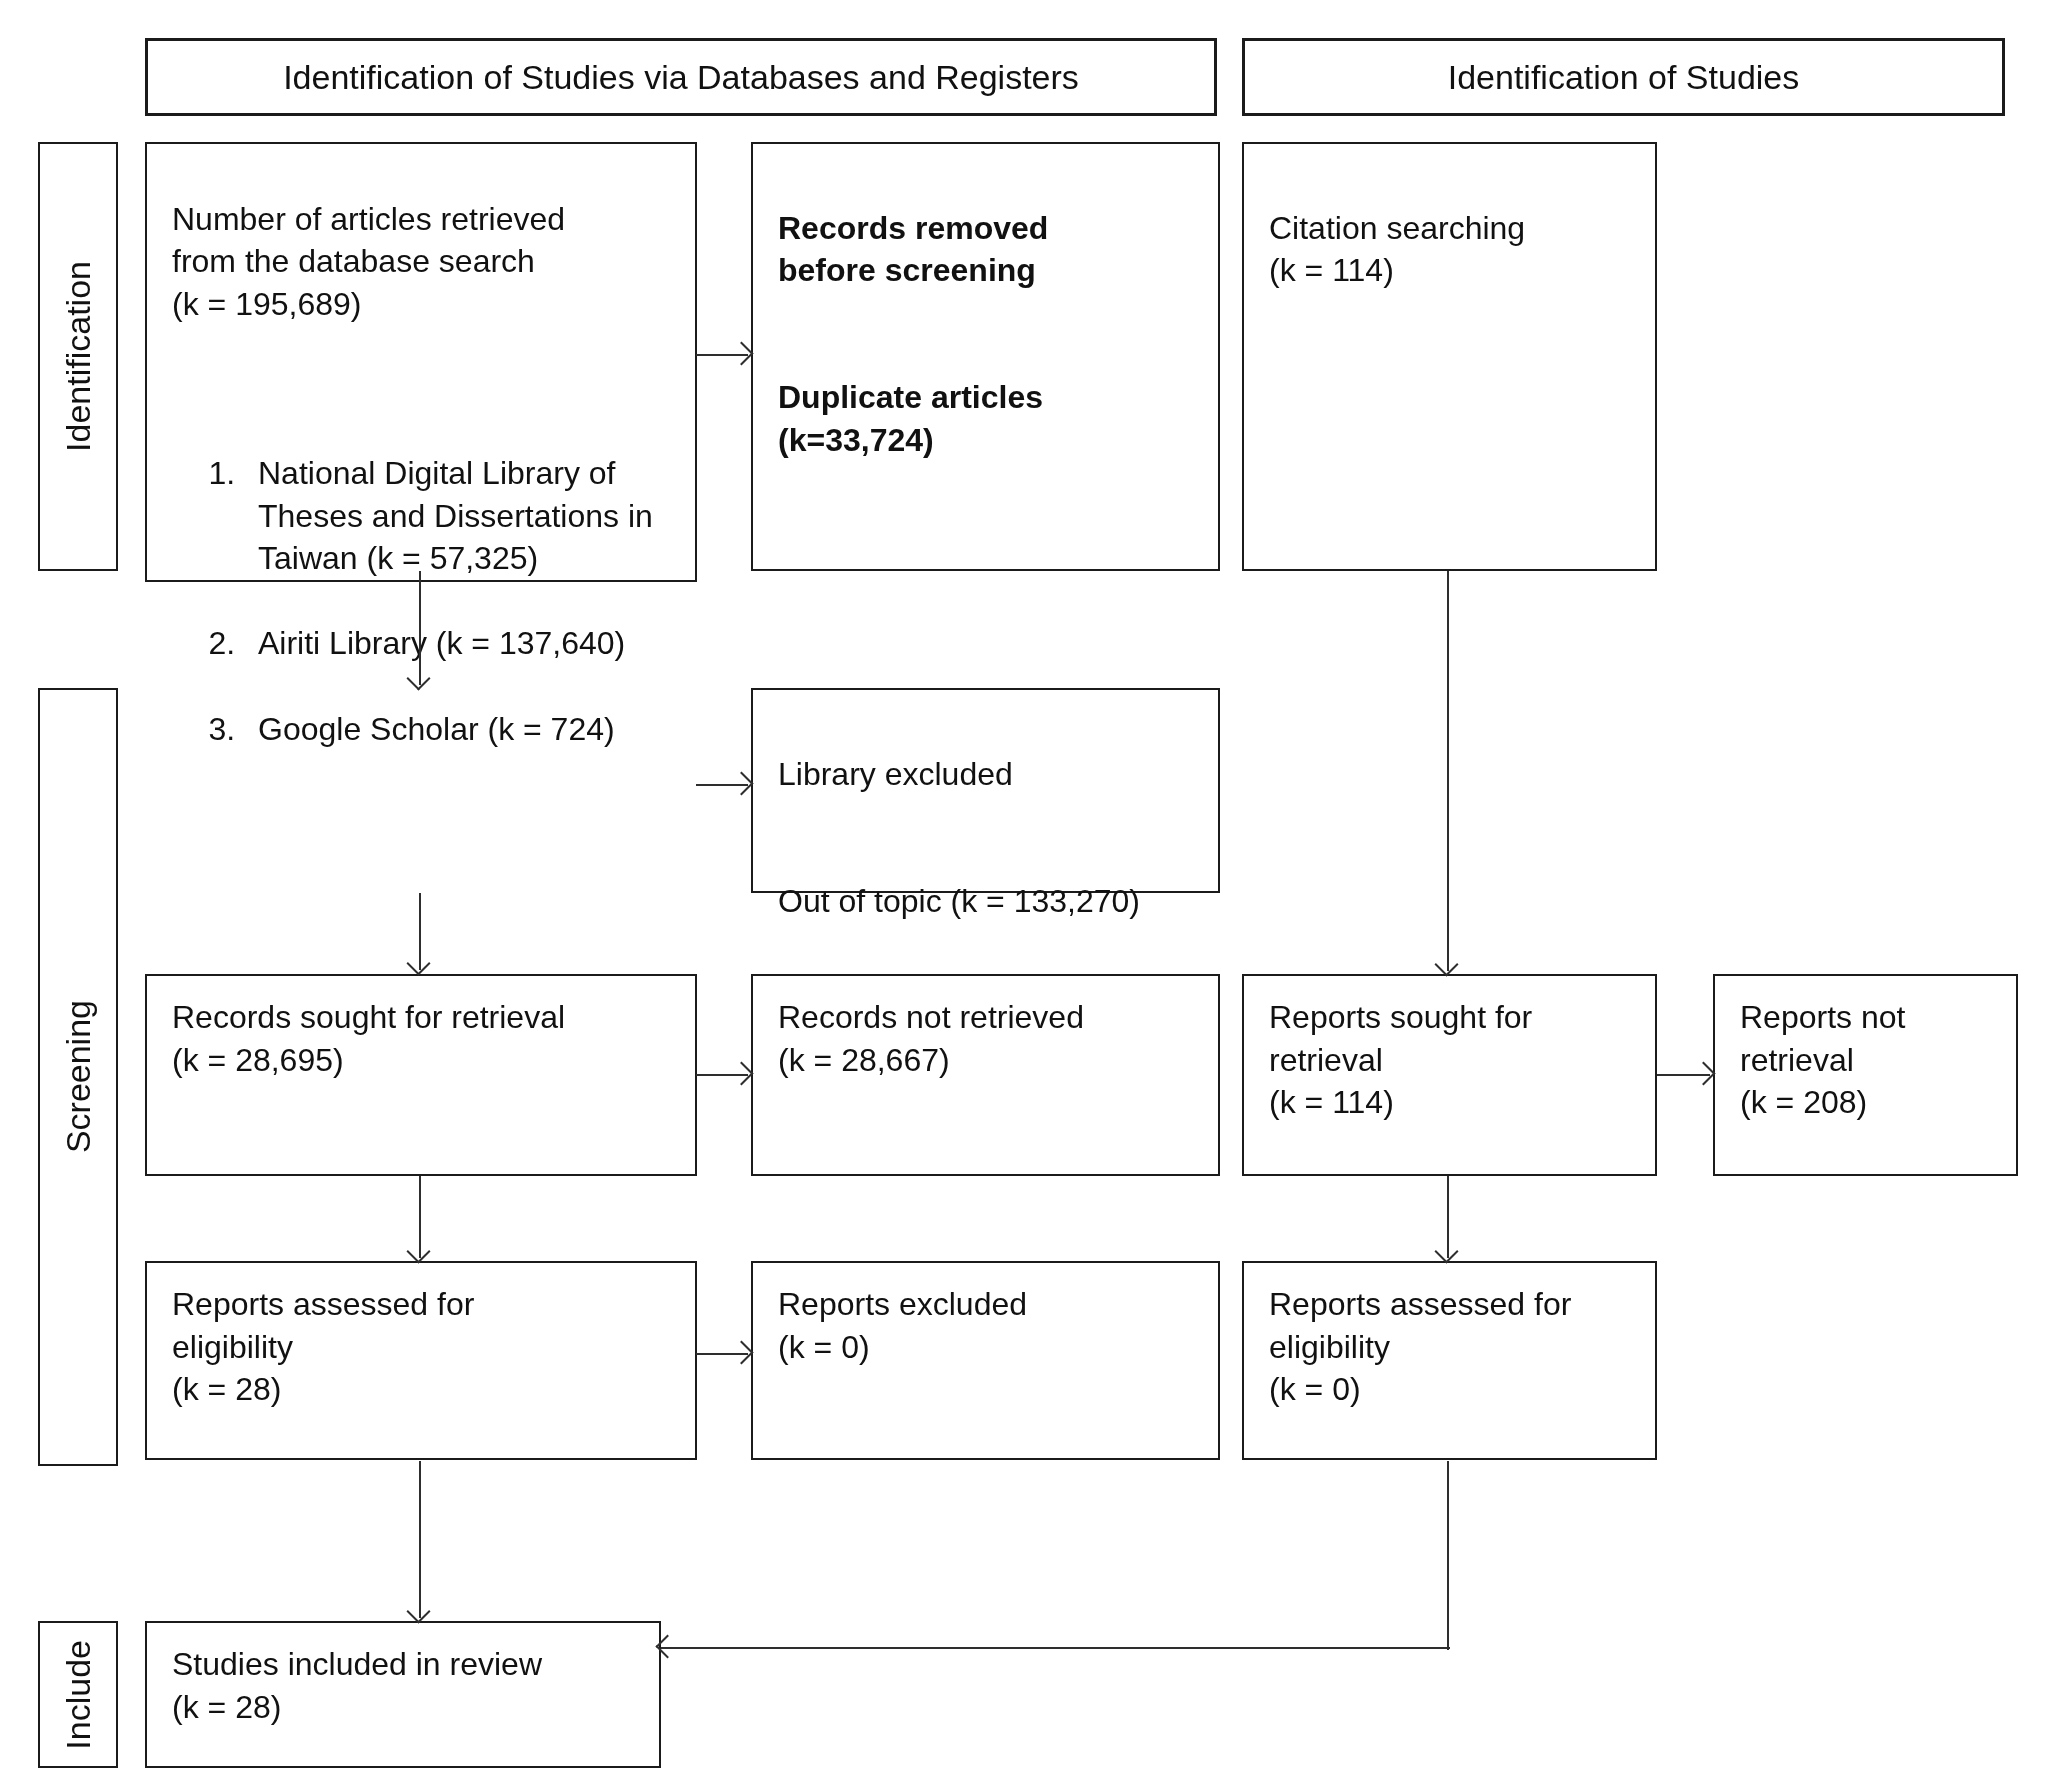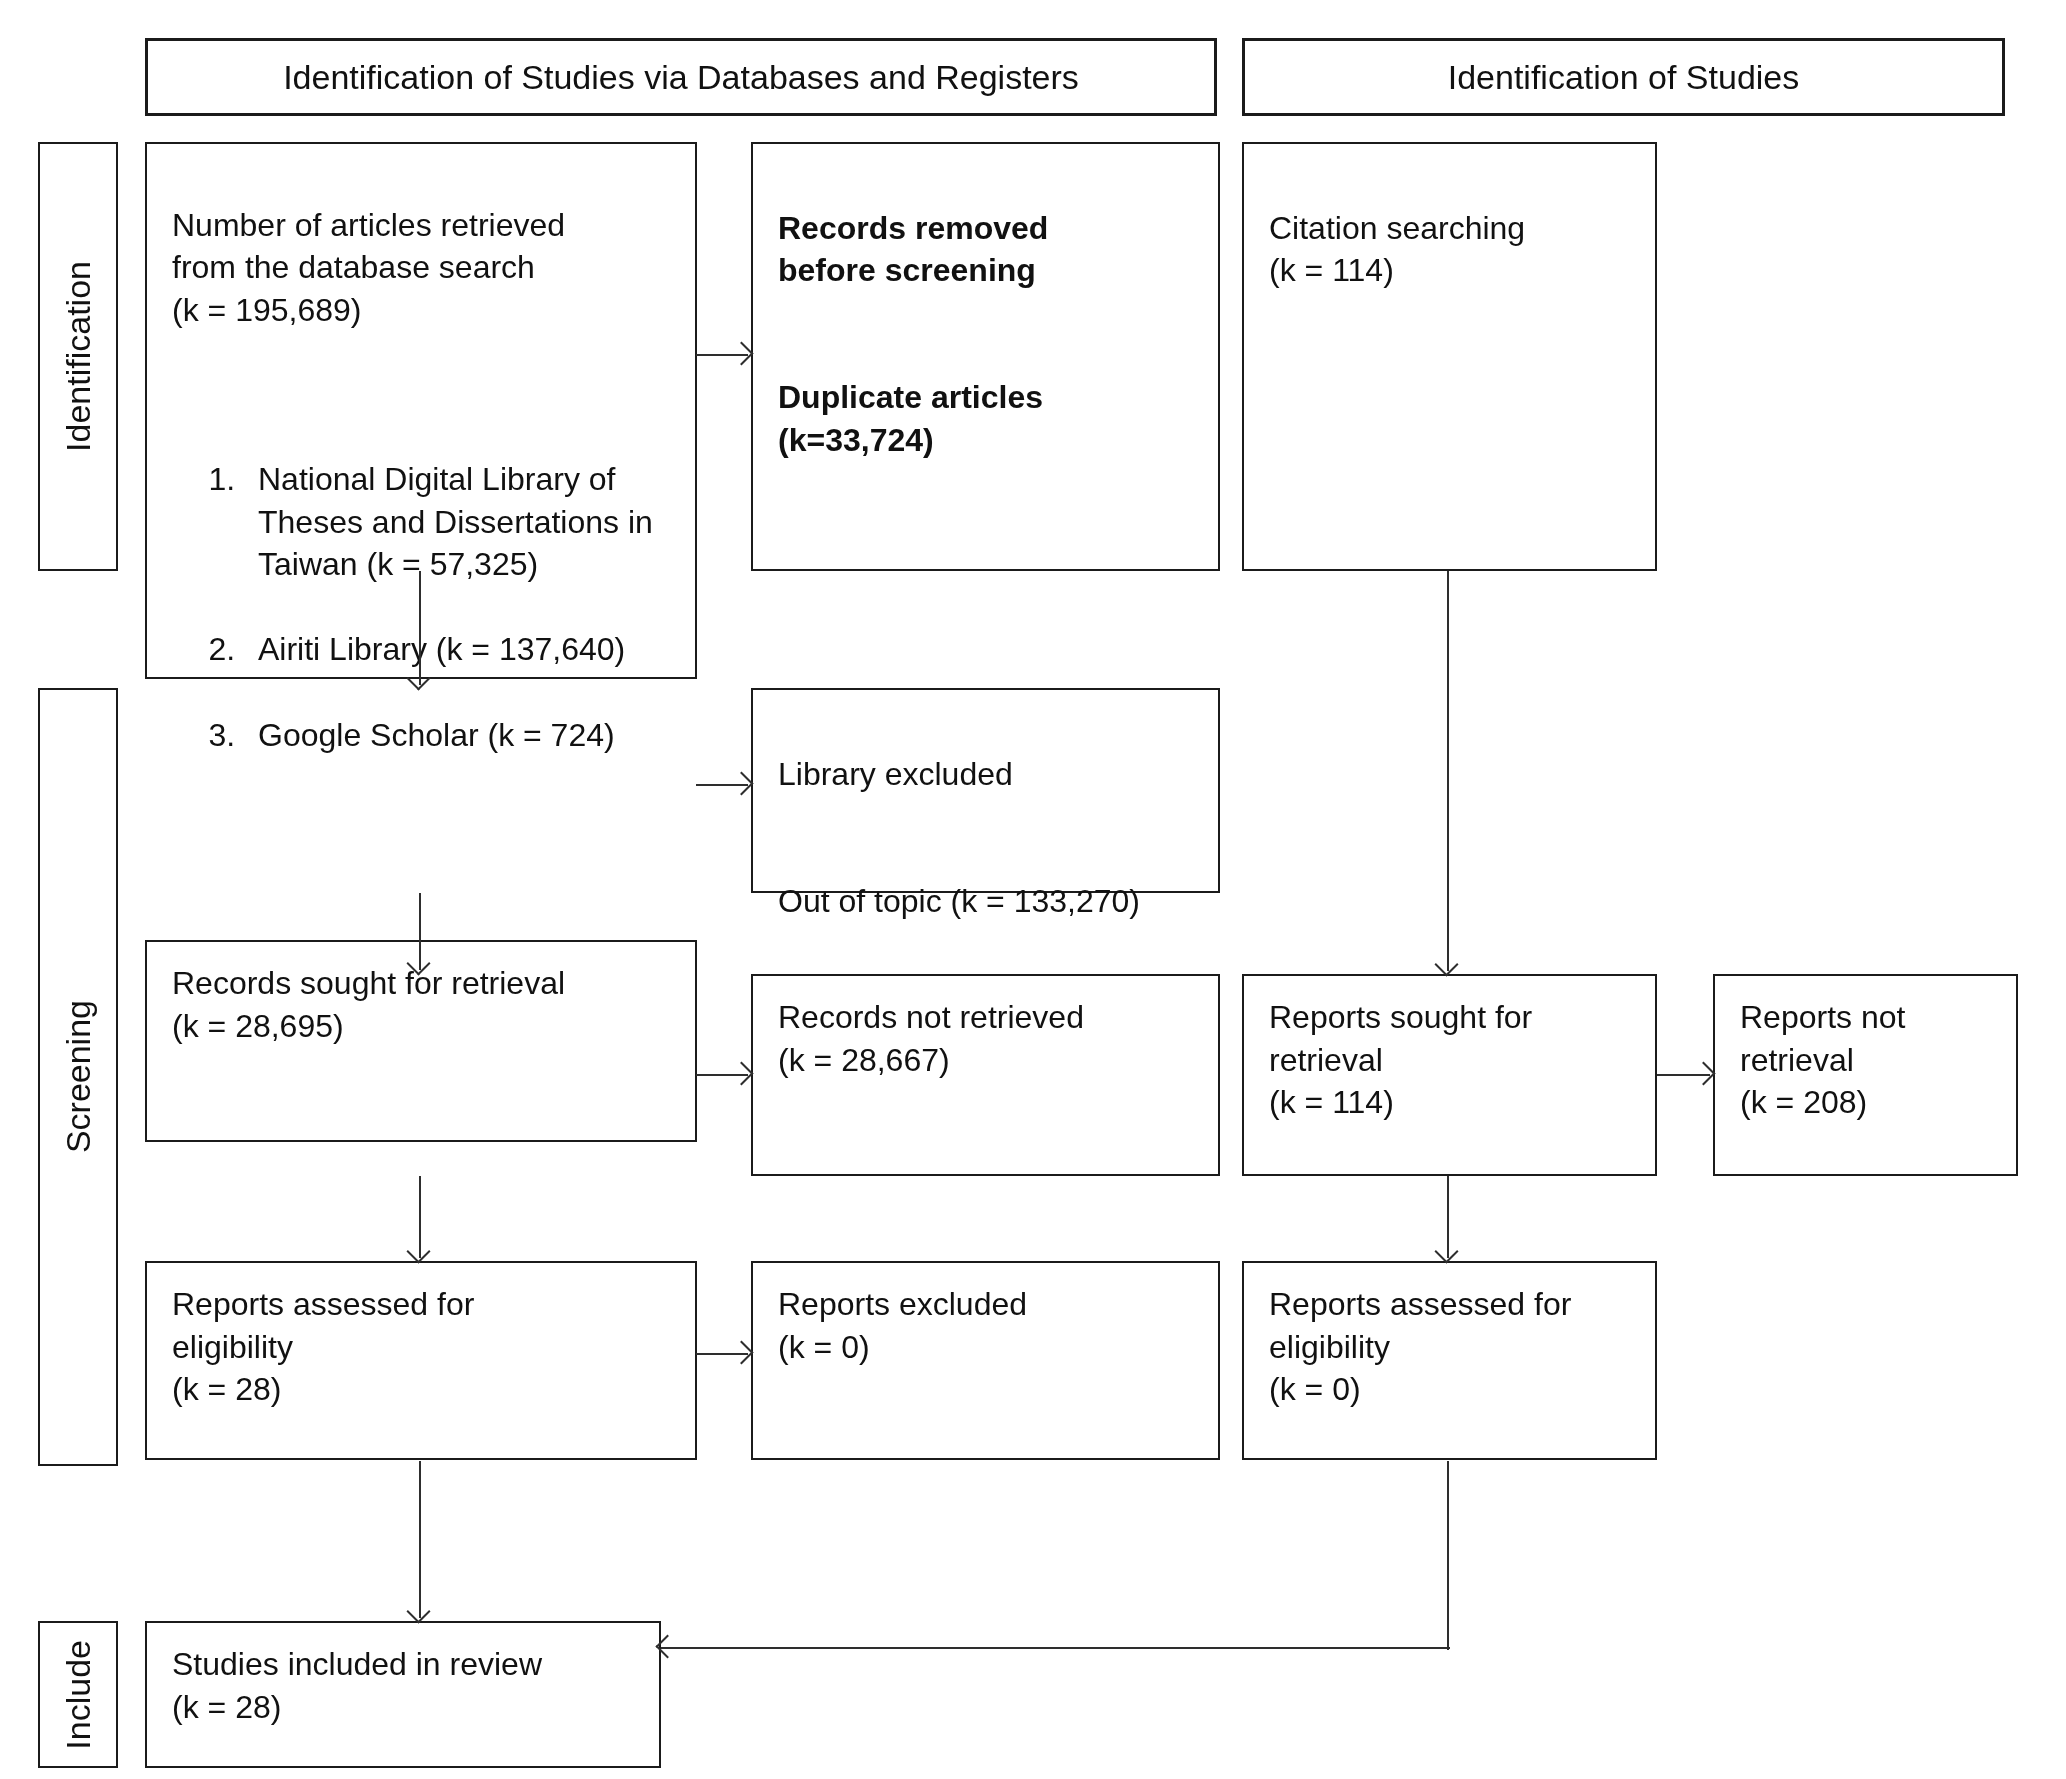--- a/index.html
+++ b/index.html
@@ -89,21 +89,21 @@
   <div class="side" style="left:38px; top:142px; width:80px; height:429px;">
     <span>Identification</span>
   </div>
   <div class="side" style="left:38px; top:688px; width:80px; height:778px;">
     <span>Screening</span>
   </div>
   <div class="side" style="left:38px; top:1621px; width:80px; height:147px;">
     <span>Include</span>
   </div>
 
-  <div class="pbox" style="left:145px; top:142px; width:552px; height:537px; padding-top:17px;">
+  <div class="pbox" style="left:145px; top:142px; width:552px; height:440px; padding-top:11px;">
     <p>Number of articles retrieved
 from the database search
 (k = 195,689)</p>
     <ol class="dblist">
       <li>National Digital Library of Theses and Dissertations in Taiwan (k = 57,325)</li>
       <li>Airiti Library (k = 137,640)</li>
       <li>Google Scholar (k = 724)</li>
     </ol>
   </div>
 
@@ -118,21 +118,21 @@
     <p>Citation searching
 (k = 114)</p>
   </div>
 
 
   <div class="pbox" style="left:751px; top:688px; width:469px; height:205px;">
     <p>Library excluded</p>
     <p>Out of topic (k = 133,270)</p>
   </div>
 
-  <div class="pbox" style="left:145px; top:940px; width:552px; height:202px;">Records sought for retrieval
+  <div class="pbox" style="left:145px; top:974px; width:552px; height:202px;">Records sought for retrieval
 (k = 28,695)</div>
 
   <div class="pbox" style="left:751px; top:974px; width:469px; height:202px;">Records not retrieved
 (k = 28,667)</div>
 
   <div class="pbox" style="left:1242px; top:974px; width:415px; height:202px;">Reports sought for
 retrieval
 (k = 114)</div>
 
   <div class="pbox" style="left:1713px; top:974px; width:305px; height:202px;">Reports not

